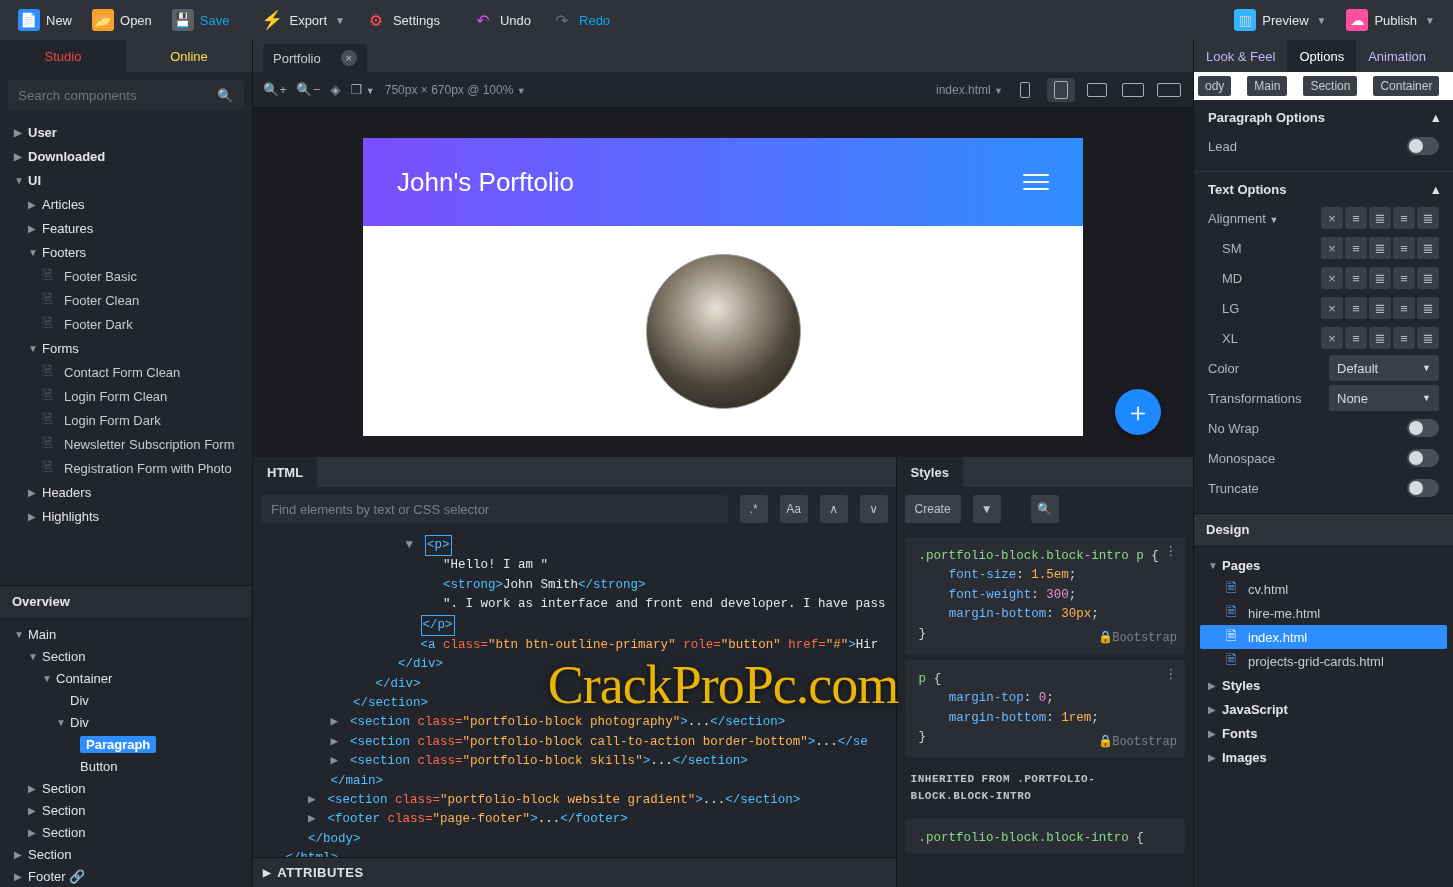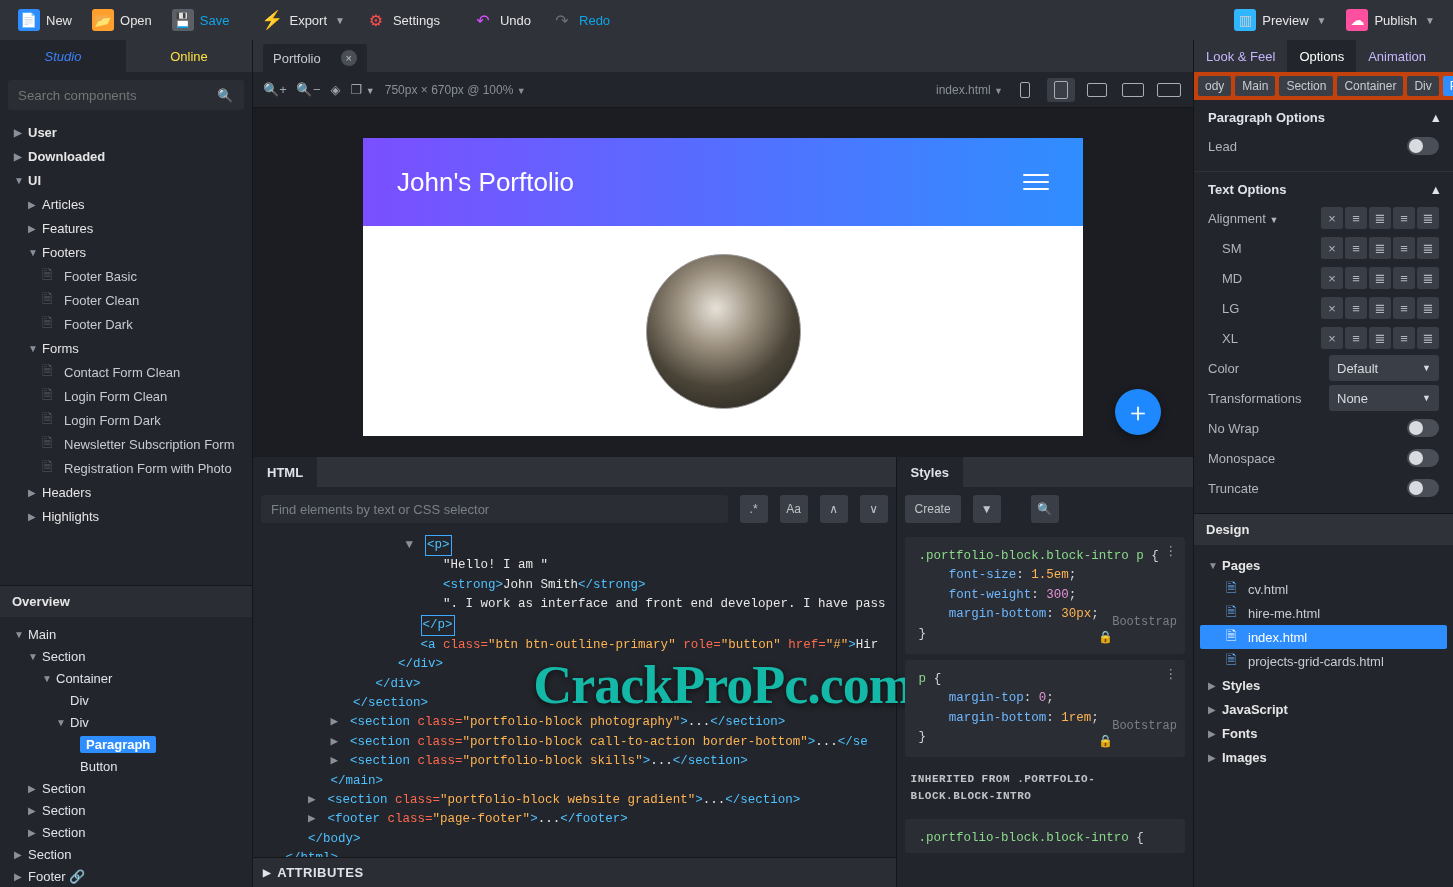--- a/index.html
+++ b/index.html
@@ -9,21 +9,21 @@
 .top-btn .ic-box { width: 22px; height: 22px; border-radius: 3px; display: flex; align-items: center; justify-content: center; font-size: 14px; }
 .top-label { color: #e6e6e6; font-size: 13px; }
 .top-label.dim { color: #0ea5e9; }
 .chev { margin-left: 2px; color: #9aa0a8; font-size: 10px; }
 .spacer { flex: 1; }
 .main { display: flex; height: 847px; }
 
 .left { width: 253px; background: #22252b; display: flex; flex-direction: column; border-right: 1px solid #14161a; }
 .left-tabs { display: flex; height: 32px; background: #2f3238; }
 .left-tab { flex: 1; display: flex; align-items: center; justify-content: center; font-size: 13px; color: #fde047; cursor: pointer; }
-.left-tab.active { background: #22252b; color: #3b82f6; font-style: italic; }
+.left-tab.active { background: #22252b; color: #ef4444; }
 .search-wrap { padding: 8px; }
 .search-box { background: #2a2d33; height: 30px; border-radius: 3px; display: flex; align-items: center; padding: 0 10px; }
 .search-box input { background: transparent; border: none; color: #8a9098; flex: 1; outline: none; }
 .tree { flex: 1; overflow: hidden; padding: 2px 0; }
 .tree-item { display: flex; align-items: center; height: 24px; padding-left: 10px; cursor: pointer; }
 .tree-item.l1 { padding-left: 14px; font-weight:600; color:#e6e6e6; }
 .tree-item.l2 { padding-left: 28px; color:#e6e6e6; }
 .tree-item.l3 { padding-left: 42px; color:#c8ccd0; }
 .tree-caret { width: 14px; color: #8a9098; font-size: 10px; }
 .file-ic { width: 16px; color: #5a6068; margin-right: 6px; }
@@ -63,31 +63,31 @@
 .panel-tools { padding:8px; display:flex; gap:12px; align-items:center; }
 .panel-tools .find { flex:1; background:#2a2d33; height:28px; border-radius:3px; display:flex; align-items:center; padding:0 10px; color:#7a8088; }
 .sq-btn { width:28px; height:28px; background:#3a3e46; border-radius:3px; display:flex; align-items:center; justify-content:center; color:#c0c4c8; font-size:12px; cursor:pointer; }
 .code-area { flex:1; padding: 4px 10px 10px 10px; font-family: Consolas,'Courier New',monospace; font-size: 12.5px; line-height: 1.55; overflow:hidden; }
 .code-line { white-space: pre; }
 .caret-sm { display:inline-block; width:12px; color:#8a9098; }
 .tag-b { color:#4fc1ff; } .tag-r { color:#ff6a4d; } .str-o { color:#ffb454; } .txt { color:#e8e8e8; }
 .attr-head { height:30px; background:#2a2d33; display:flex; align-items:center; padding:0 10px; font-weight:700; letter-spacing:.5px; color:#e0e4e8; border-top:1px solid #14161a; }
 .style-block { background:#2a2d33; border-radius:3px; padding:10px 14px; margin:6px 8px; position:relative; }
 .style-block .ellips { position:absolute; right:8px; top:6px; color:#9aa0a8; }
-.style-block .origin { position:absolute; right:8px; bottom:22px; color:#7a8088; font-size:12px; }
+.style-block .origin { position:absolute; right:8px; bottom:6px; color:#7a8088; font-size:12px; }
 .style-block .lock-ic { position:absolute; right:72px; bottom:6px; color:#7a8088; font-size:12px; }
 .sel-g { color:#8bd98b; } .prop-b { color:#6eb8ff; } .val-o { color:#ffb454; } .punct { color:#d0d4d8; } .num-p { color:#e892d8; }
 .inh { padding:8px 14px; font-weight:700; letter-spacing:.5px; color:#c0c4c8; font-size:11px; }
-.watermark { position:absolute; left:50%; top:53%; transform:translate(-50%,-50%); color:#14b8a6; font-family: Georgia,serif; font-size:54px; font-weight:700; letter-spacing:-1px; text-shadow:0 2px 6px rgba(0,0,0,.6); pointer-events:none; }
+.watermark { position:absolute; left:50%; top:53%; transform:translate(-50%,-50%); color:#eab308; font-family: Georgia,serif; font-size:54px; font-weight:400; letter-spacing:-1px; text-shadow:0 2px 6px rgba(0,0,0,.6); pointer-events:none; }
 
 .right { width: 260px; background:#22252b; display:flex; flex-direction:column; border-left:1px solid #14161a; }
 .right-tabs { height:32px; background:#2f3238; display:flex; }
 .rtab { padding:0 12px; display:flex; align-items:center; font-size:13px; color:#c4b5fd; cursor:pointer; }
 .rtab.active { background:#22252b; color:#fff; }
-.crumbs { height:28px; background:#c2410c; display:flex; align-items:center; padding:0 4px; gap:4px; overflow:hidden;}
+.crumbs { height:28px; background:#ffffff; display:flex; align-items:center; padding:0 4px; gap:16px; overflow:hidden;}
 .crumb { background:#3a3e46; color:#c8ccd0; padding:3px 7px; border-radius:2px; font-size:12px; cursor:pointer; }
 .crumb.active { background:#2f8eff; color:#fff; }
 .opt-sec { padding:10px 14px; border-bottom:1px solid #2f3238; }
 .opt-title { display:flex; justify-content:space-between; align-items:center; font-weight:600; color:#e0e4e8; margin-bottom:6px; }
 .opt-row { display:flex; align-items:center; height:30px; color:#b0b6bc; }
 .opt-row .lab { flex:1; }
 .toggle { width:32px; height:18px; background:#4a4e56; border-radius:9px; position:relative; }
 .toggle::after { content:''; width:14px; height:14px; background:#d8dce0; border-radius:50%; position:absolute; left:2px; top:2px; }
 .sel-box { height:26px; background:#3a3e46; border-radius:3px; display:flex; align-items:center; padding:0 8px; justify-content:space-between; color:#d8dce0; min-width:110px; cursor:pointer;}
 .btn-grp { display:flex; gap:2px; }

